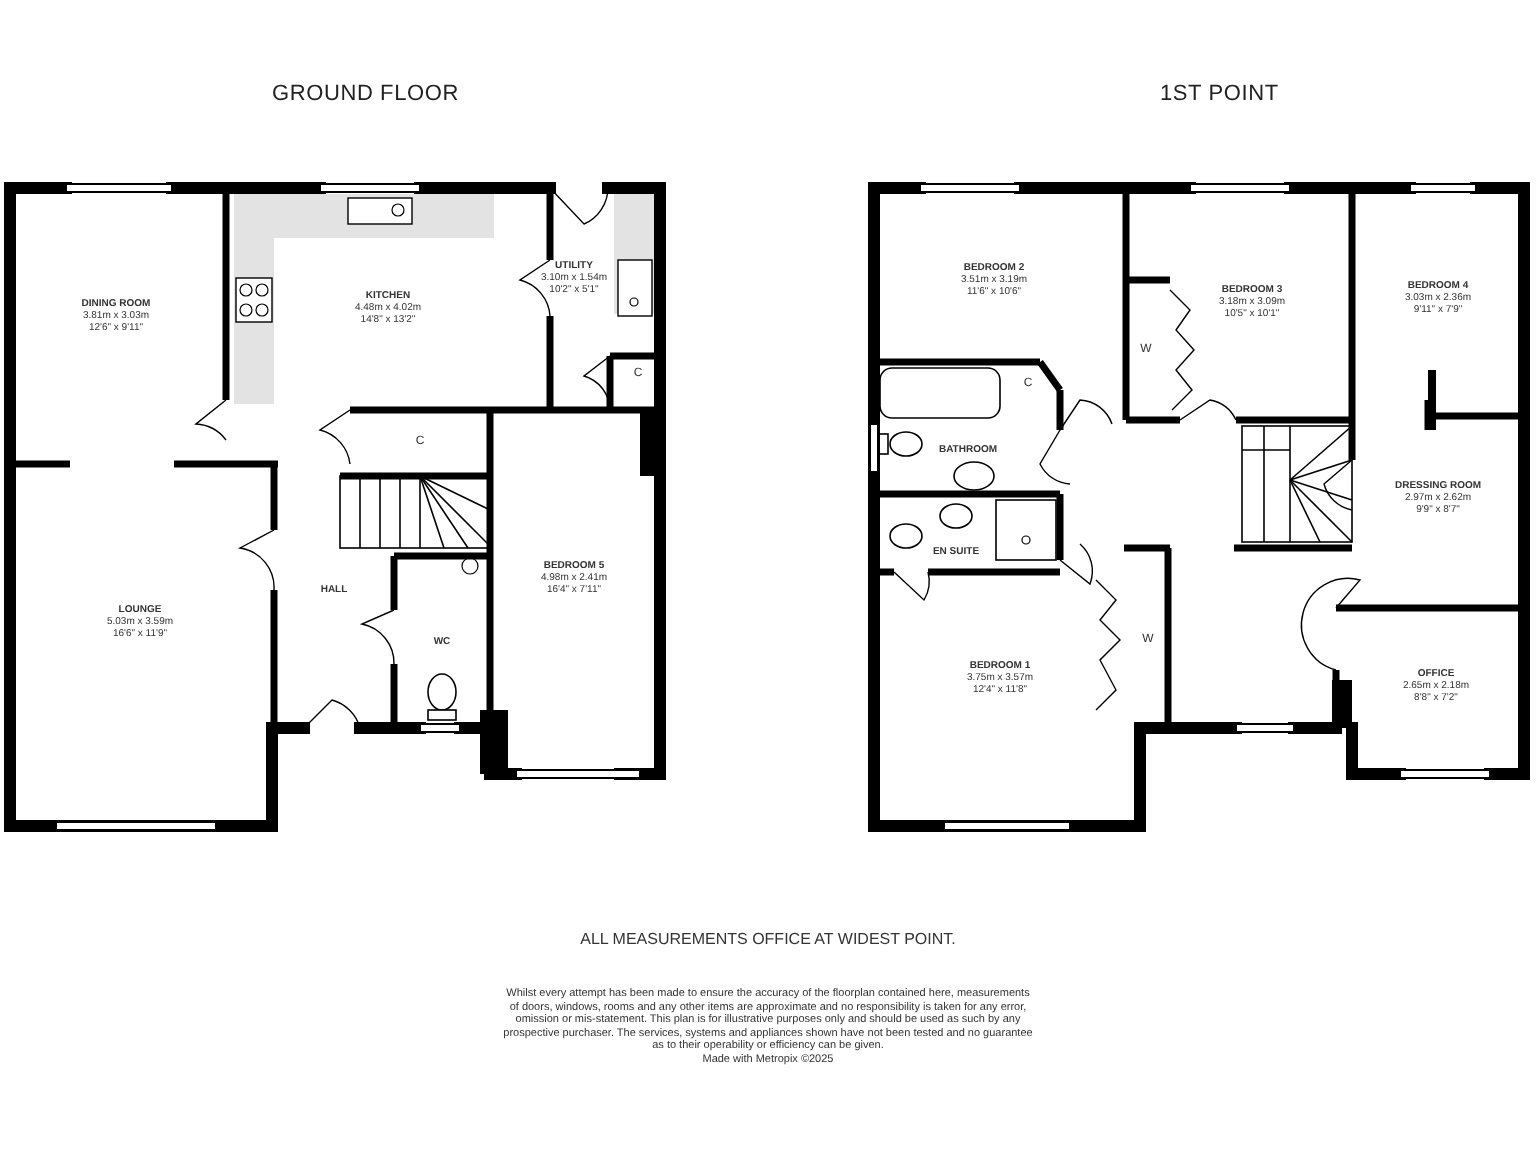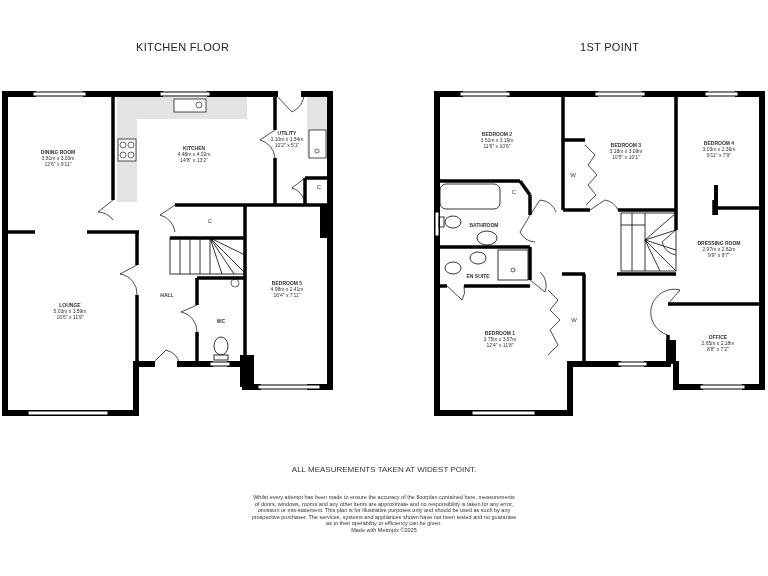--- a/index.html
+++ b/index.html
@@ -9,21 +9,21 @@
   .lbl{position:absolute;text-align:center;font-size:5px;line-height:6px;color:#333;white-space:nowrap;transform:translateX(-50%);}
   .lbl .n{font-weight:bold;}
   .note{position:absolute;left:0;width:768px;text-align:center;color:#333;}
   .note1{top:465px;font-size:8px;}
   .note2{top:494px;font-size:5.5px;line-height:6.6px;}
   .tag{position:absolute;font-size:6px;color:#333;transform:translateX(-50%);}
 </style>
 </head>
 <body>
 
-<div class="title" style="left:136px;top:41px;">KITCHEN FLOOR</div>
+<div class="title" style="left:136px;top:41px;">GROUND FLOOR</div>
 <div class="title" style="left:580px;top:41px;">1ST POINT</div>
 
 <svg width="768" height="576" viewBox="0 0 768 576">
 
   <g fill="none" stroke="#000">
 
     <rect x="117" y="97" width="130" height="22" fill="#e3e3e3" stroke="none"></rect>
     <rect x="117" y="97" width="20" height="105" fill="#e3e3e3" stroke="none"></rect>
     <rect x="307" y="97" width="20" height="60" fill="#e3e3e3" stroke="none"></rect>
 
@@ -255,21 +255,21 @@
 </div>
 <div class="lbl" style="left:718px;top:334px;">
   <div class="n">OFFICE</div>
   <div>2.65m  x 2.18m</div>
   <div>8'8"  x 7'2"</div>
 </div>
 <div class="tag" style="left:514px;top:189px;">C</div>
 <div class="tag" style="left:573px;top:172px;">W</div>
 <div class="tag" style="left:574px;top:317px;">W</div>
 
-<div class="note note1">ALL MEASUREMENTS TAKEN AT WIDEST POINT.</div>
+<div class="note note1">ALL MEASUREMENTS OFFICE AT WIDEST POINT.</div>
 <div class="note note2">
   <div>Whilst every attempt has been made to ensure the accuracy of the floorplan contained here, measurements</div>
   <div>of doors, windows, rooms and any other items are approximate and no responsibility is taken for any error,</div>
   <div>omission or mis-statement. This plan is for illustrative purposes only and should be used as such by any</div>
   <div>prospective purchaser. The services, systems and appliances shown have not been tested and no guarantee</div>
   <div>as to their operability or efficiency can be given.</div>
   <div>Made with Metropix ©2025</div>
 </div>
 
 </body></html>

